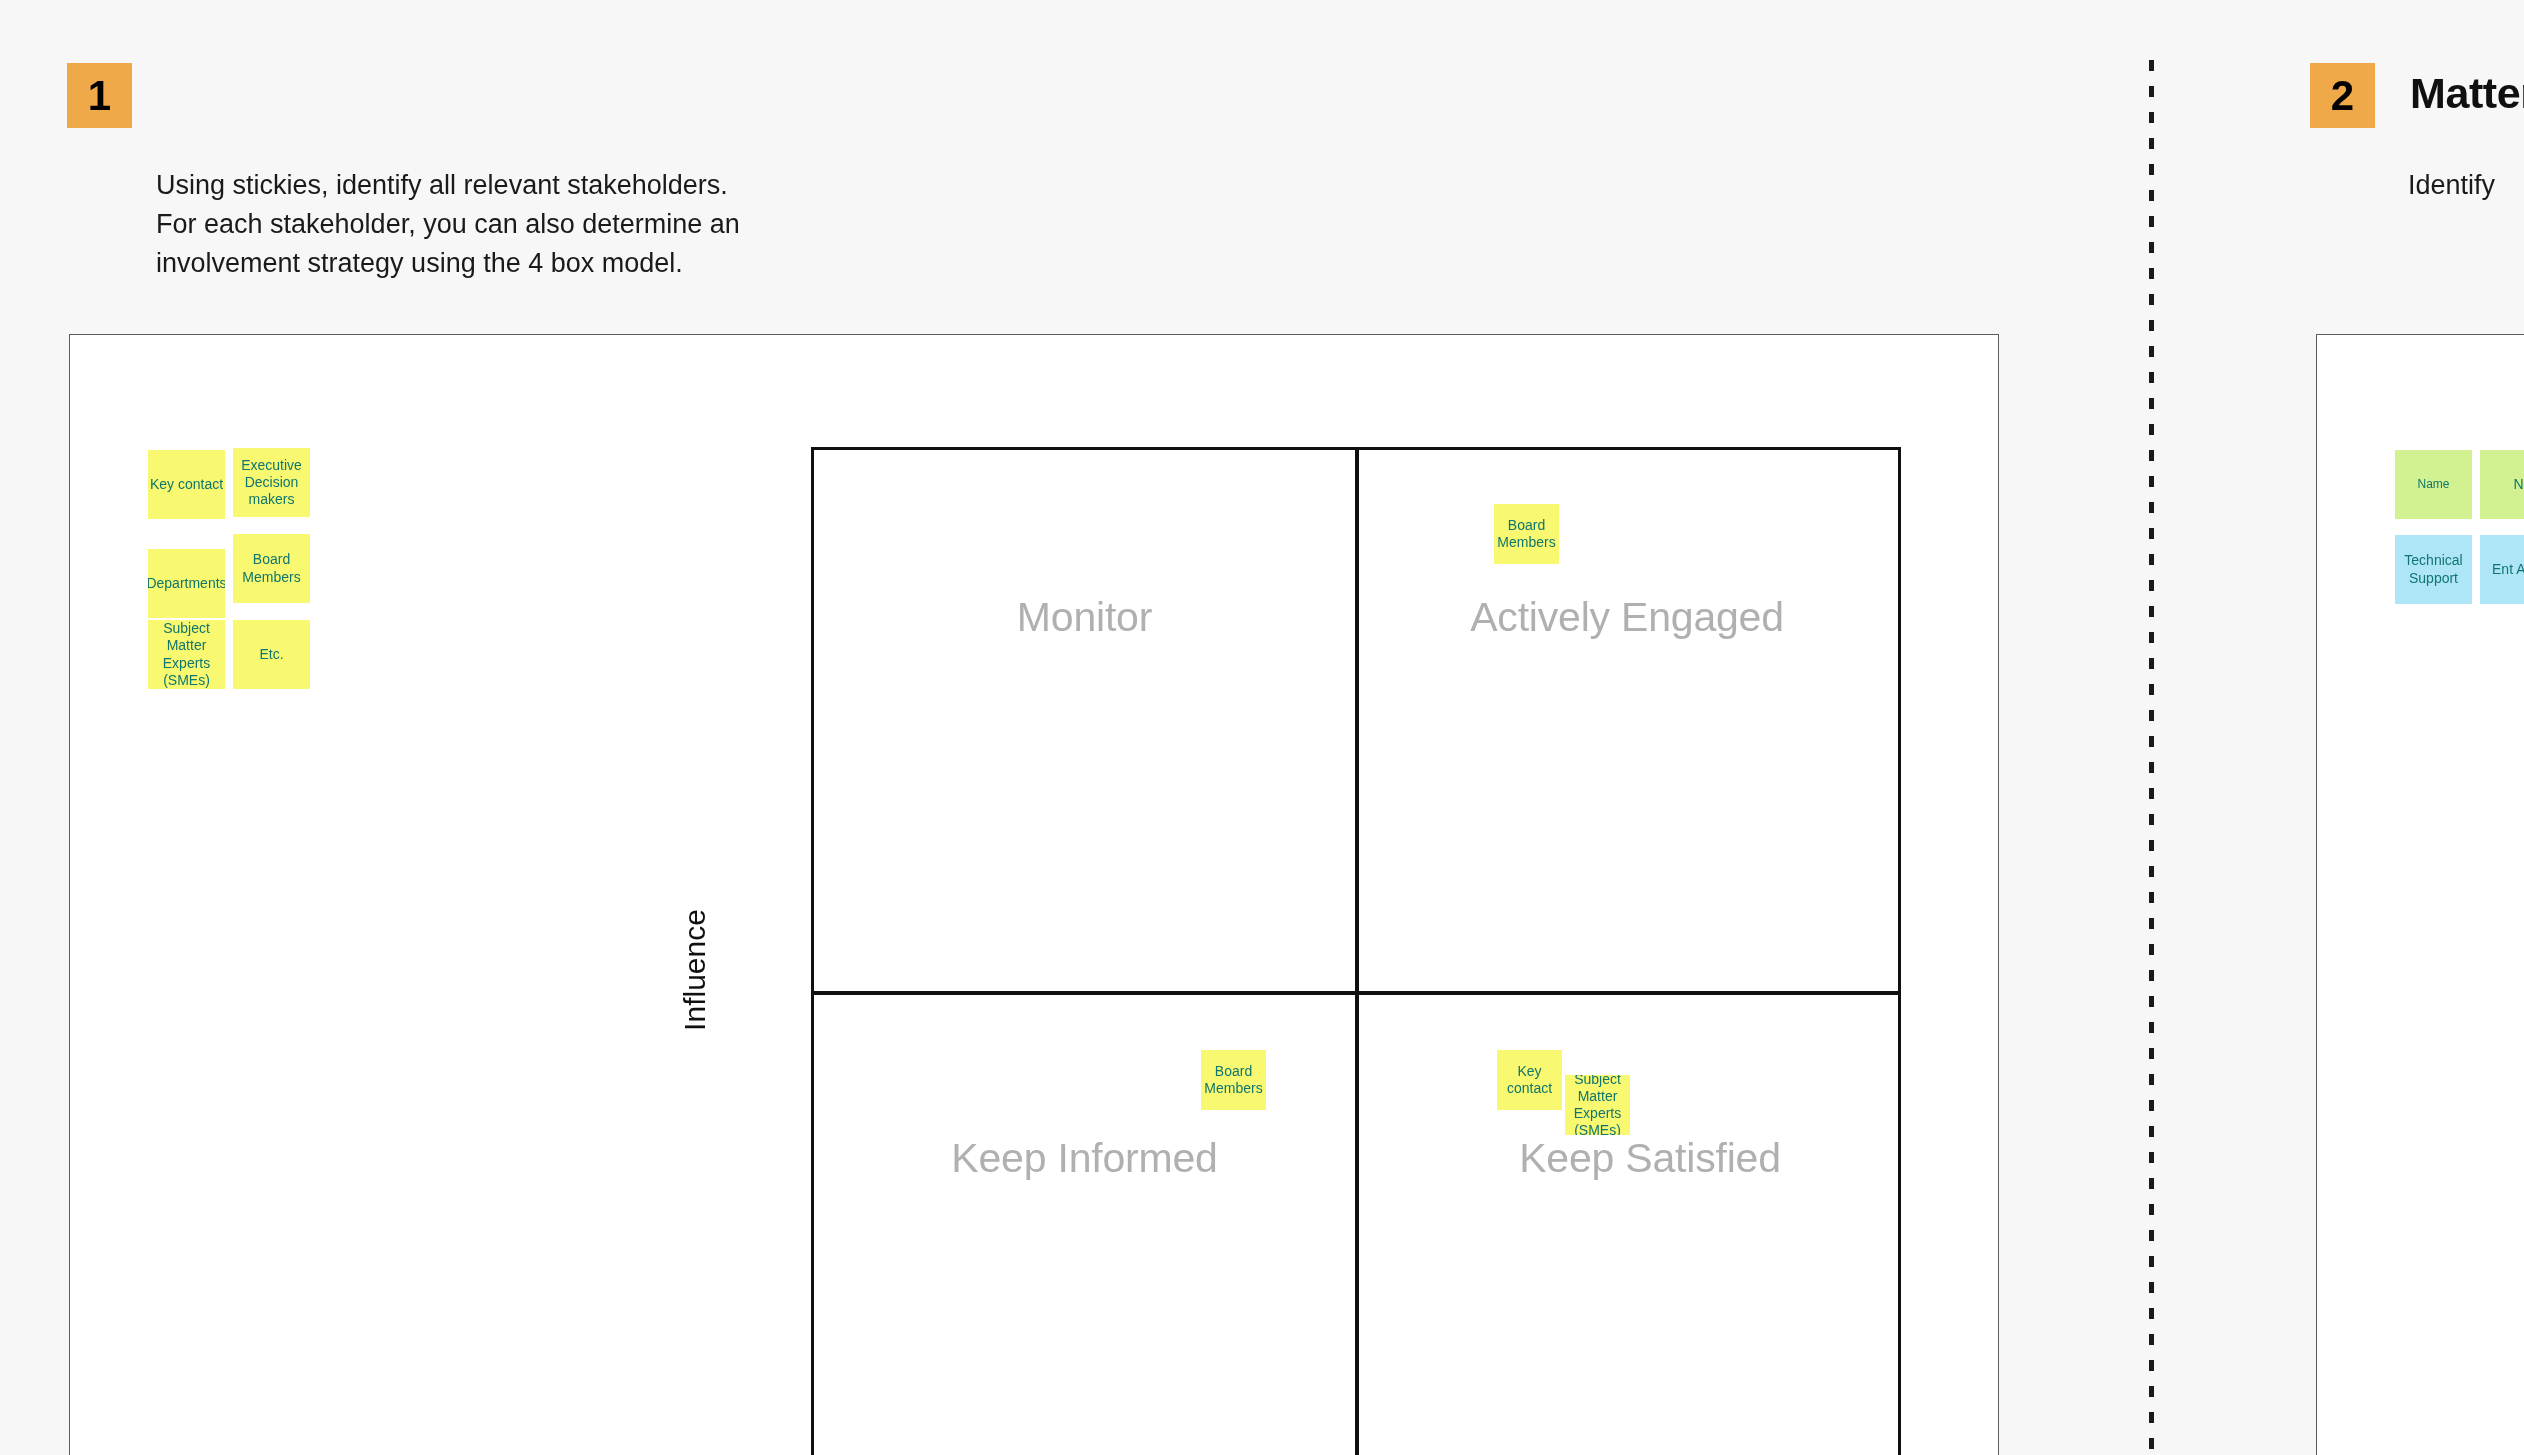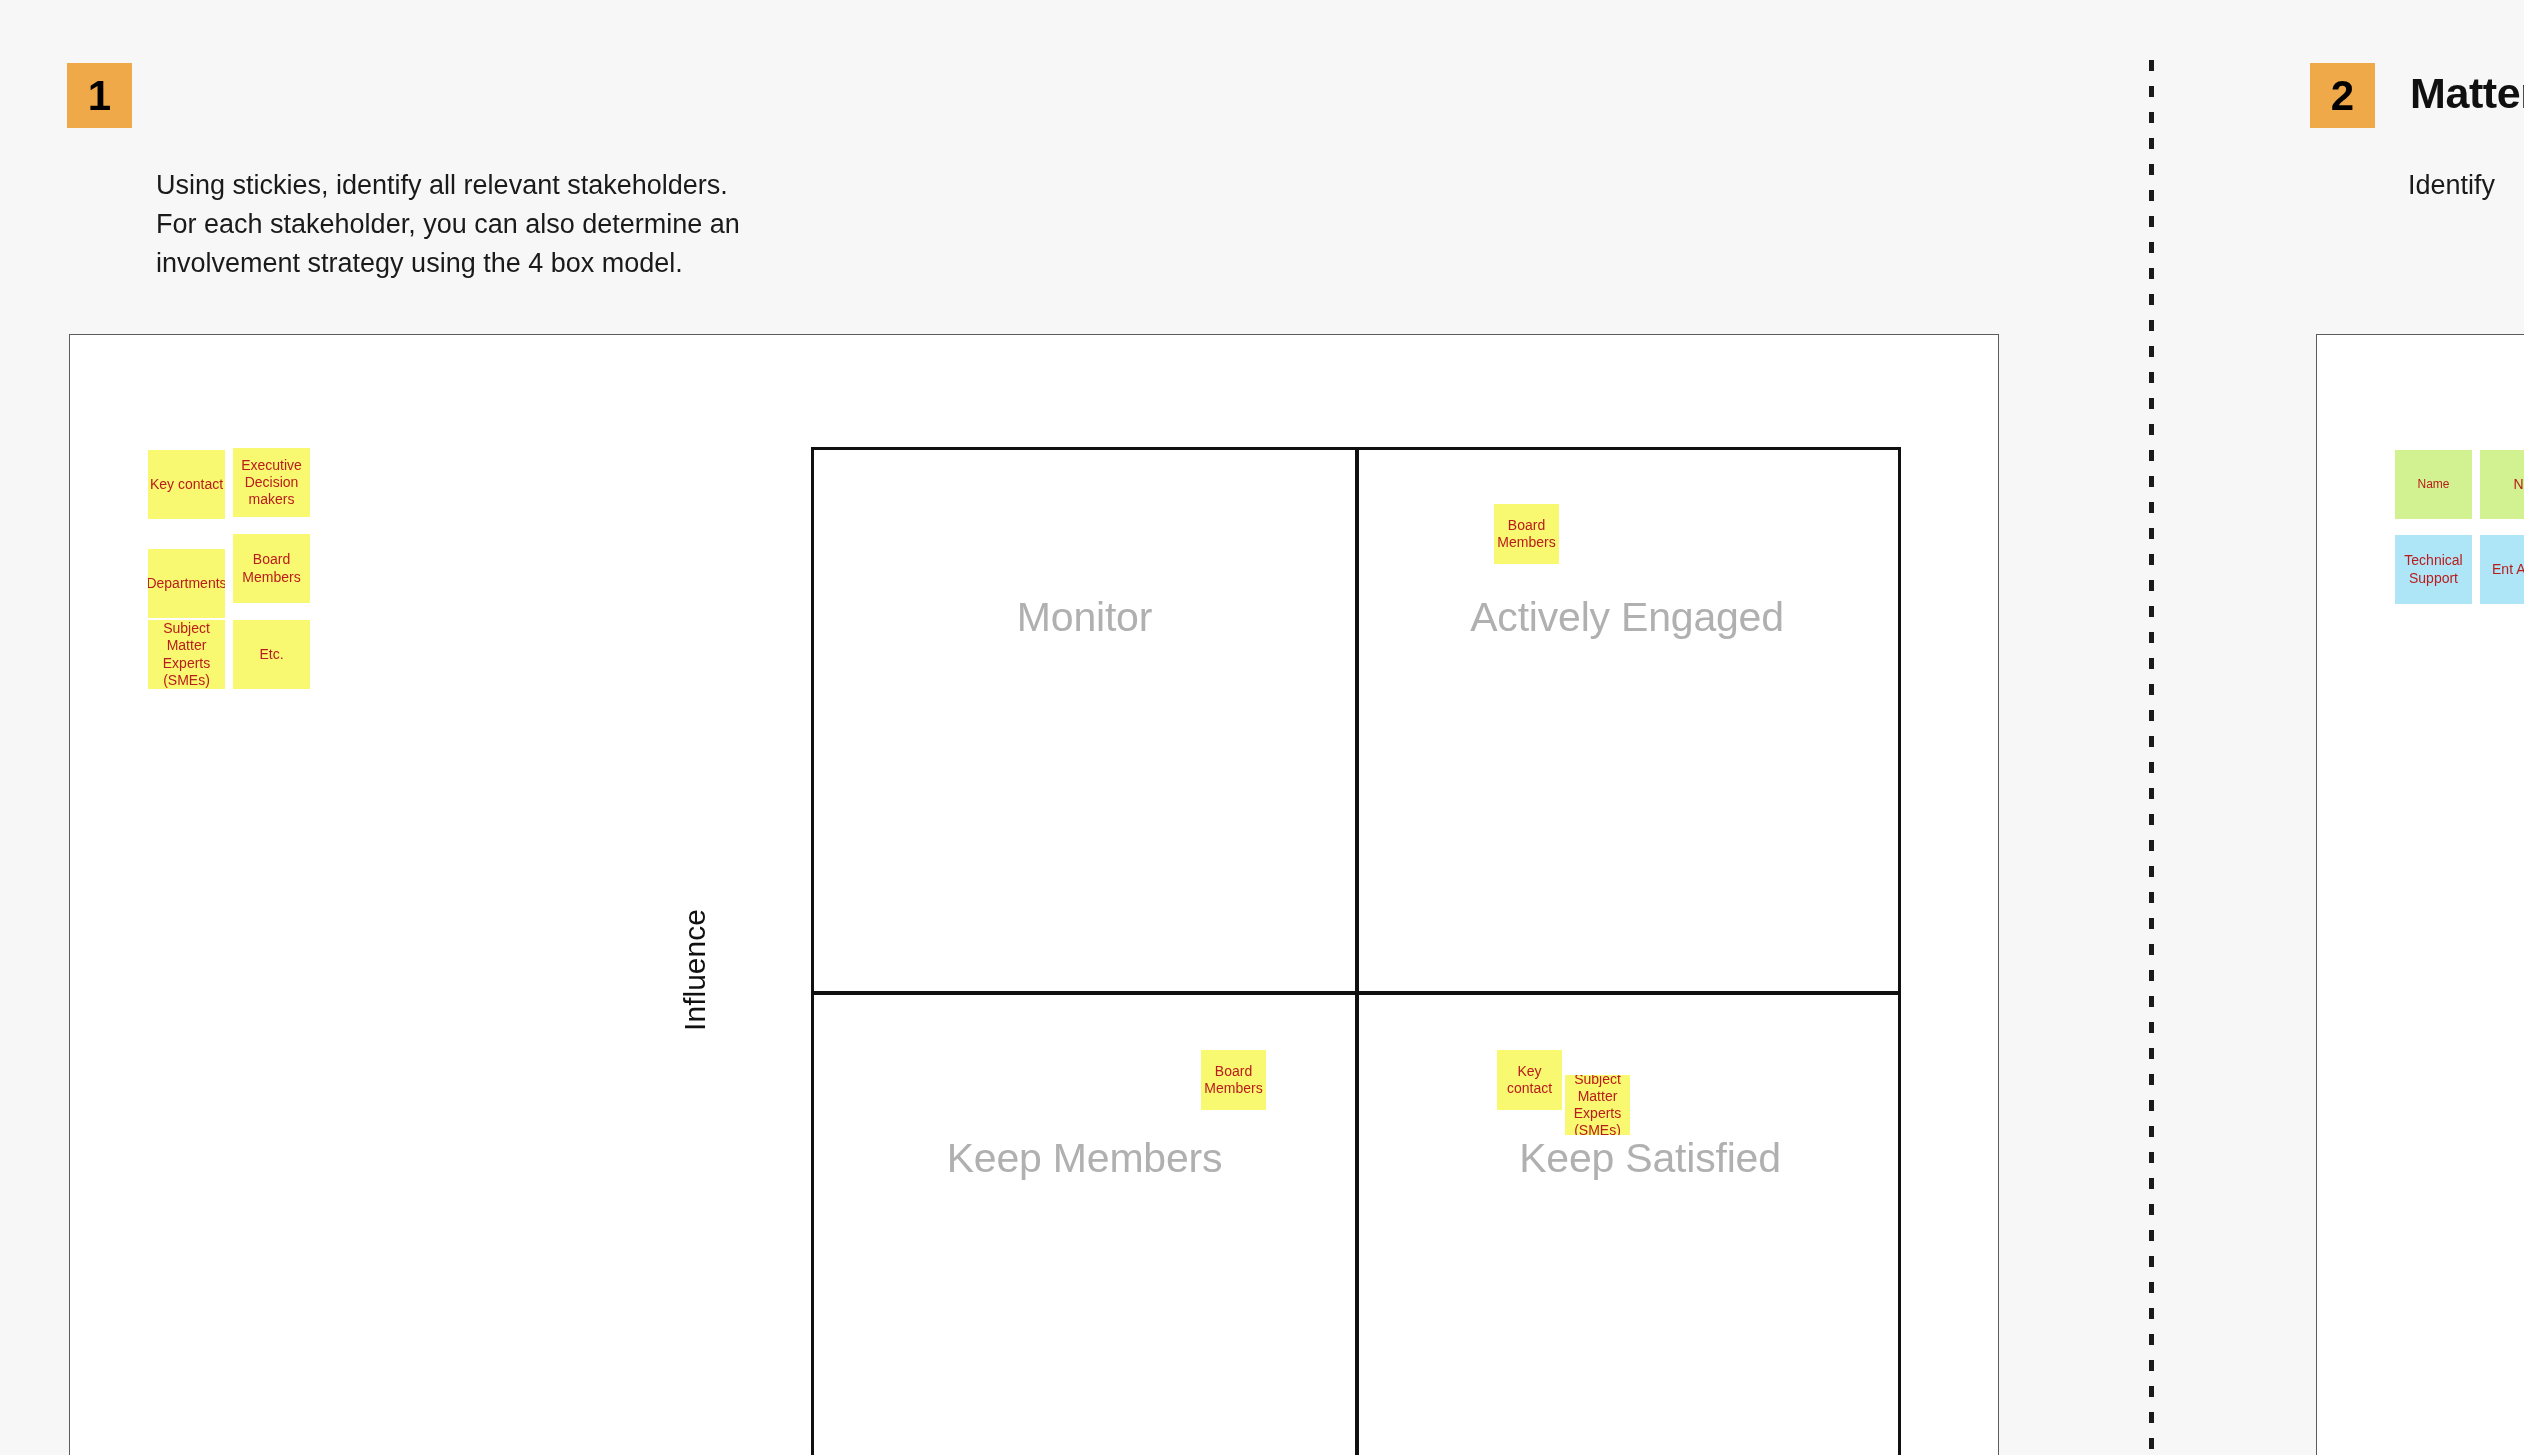--- a/index.html
+++ b/index.html
@@ -80,21 +80,21 @@
     border: 1.9px solid #5c5c5c;
   }
 
   
   .sticky {
     position: absolute;
     display: flex;
     align-items: center;
     justify-content: center;
     text-align: center;
-    color: #b91c1c;
+    color: #0f766e;
     line-height: 1.22;
     padding: 1.9px;
     overflow: hidden;
   }
   .sticky.y { background: #f9f871; }
   .sticky.g { background: #d2f291; }
   .sticky.b { background: #aee6f8; }
 
   
   .matrix {
@@ -163,21 +163,21 @@
 
       <div class="matrix" style="left:741px; top:112px; width:1090px; height:1052px;">
 
         <div class="v-div" style="left:541px;"></div>
         <div class="h-div" style="top:541px;"></div>
 
         <div class="quad-label" style="left:0; top:144px; width:541px; text-align:center;">Monitor</div>
 
         <div class="quad-label" style="left:545px; top:144px; width:536px; text-align:center;">Actively Engaged</div>
 
-        <div class="quad-label" style="left:0; top:685px; width:541px; text-align:center;">Keep Members</div>
+        <div class="quad-label" style="left:0; top:685px; width:541px; text-align:center;">Keep Informed</div>
 
         <div class="quad-label" style="left:545px; top:685px; width:582px; text-align:center;">Keep Satisfied</div>
 
         <div class="sticky y" style="left:680px; top:54px; width:65px; height:60px; font-size:14px;">Board Members</div>
 
         <div class="sticky y" style="left:387px; top:600px; width:65px; height:60px; font-size:14px;">Board Members</div>
 
         <div class="sticky y" style="left:683px; top:600px; width:65px; height:60px; font-size:14px;">Key contact</div>
 
         <div class="sticky y" style="left:751px; top:625px; width:65px; height:60px; font-size:14px;">Subject Matter Experts (SMEs)</div>

